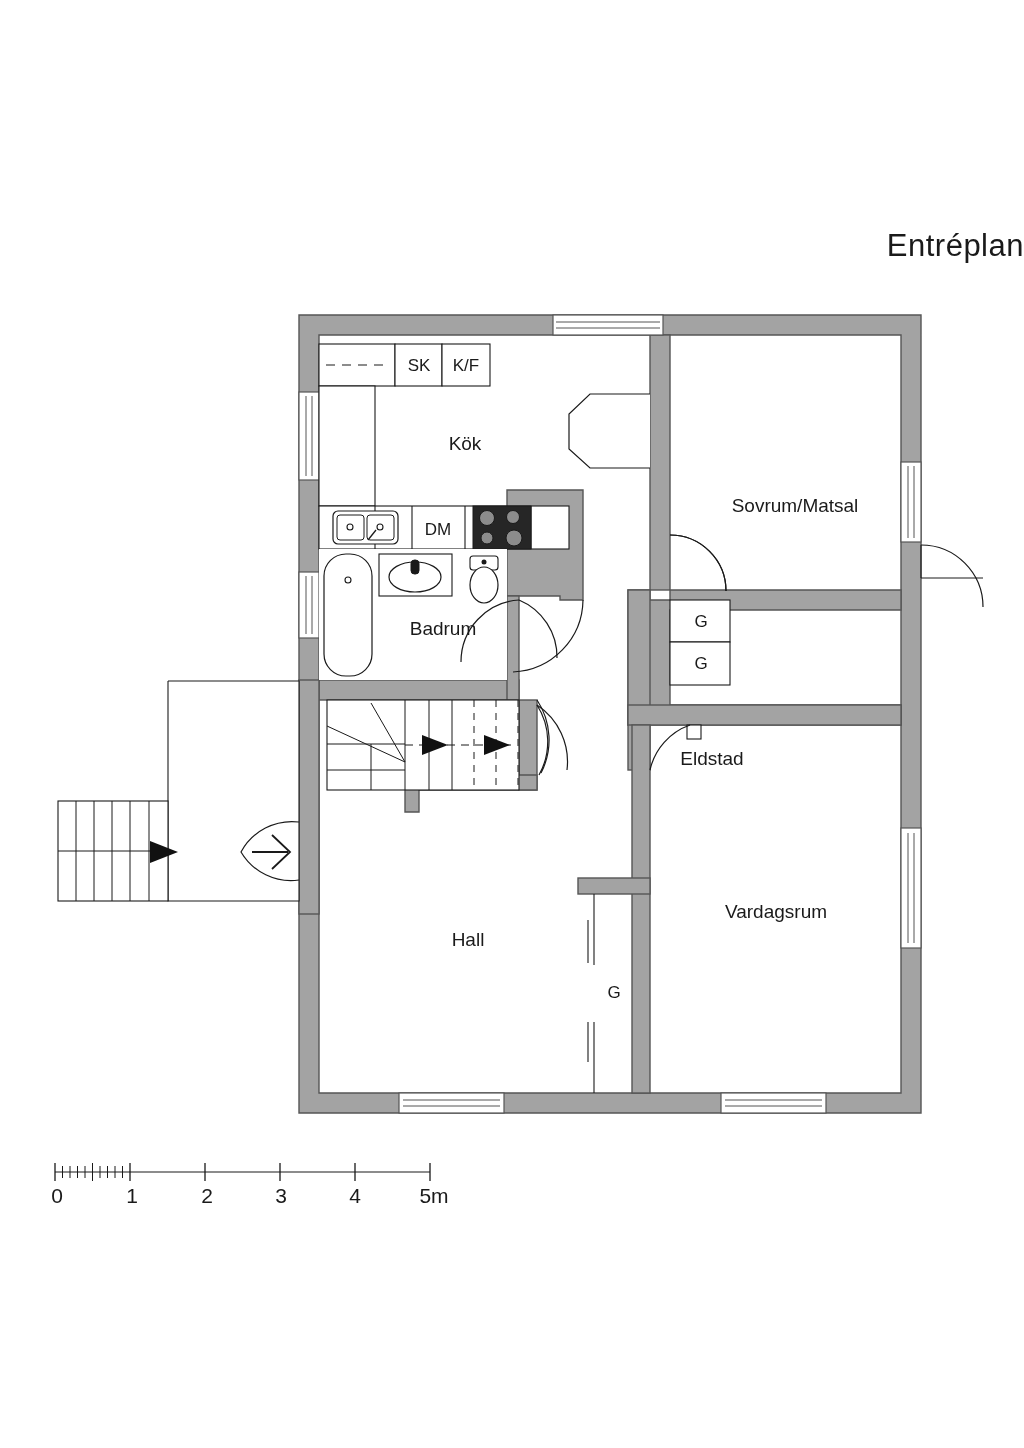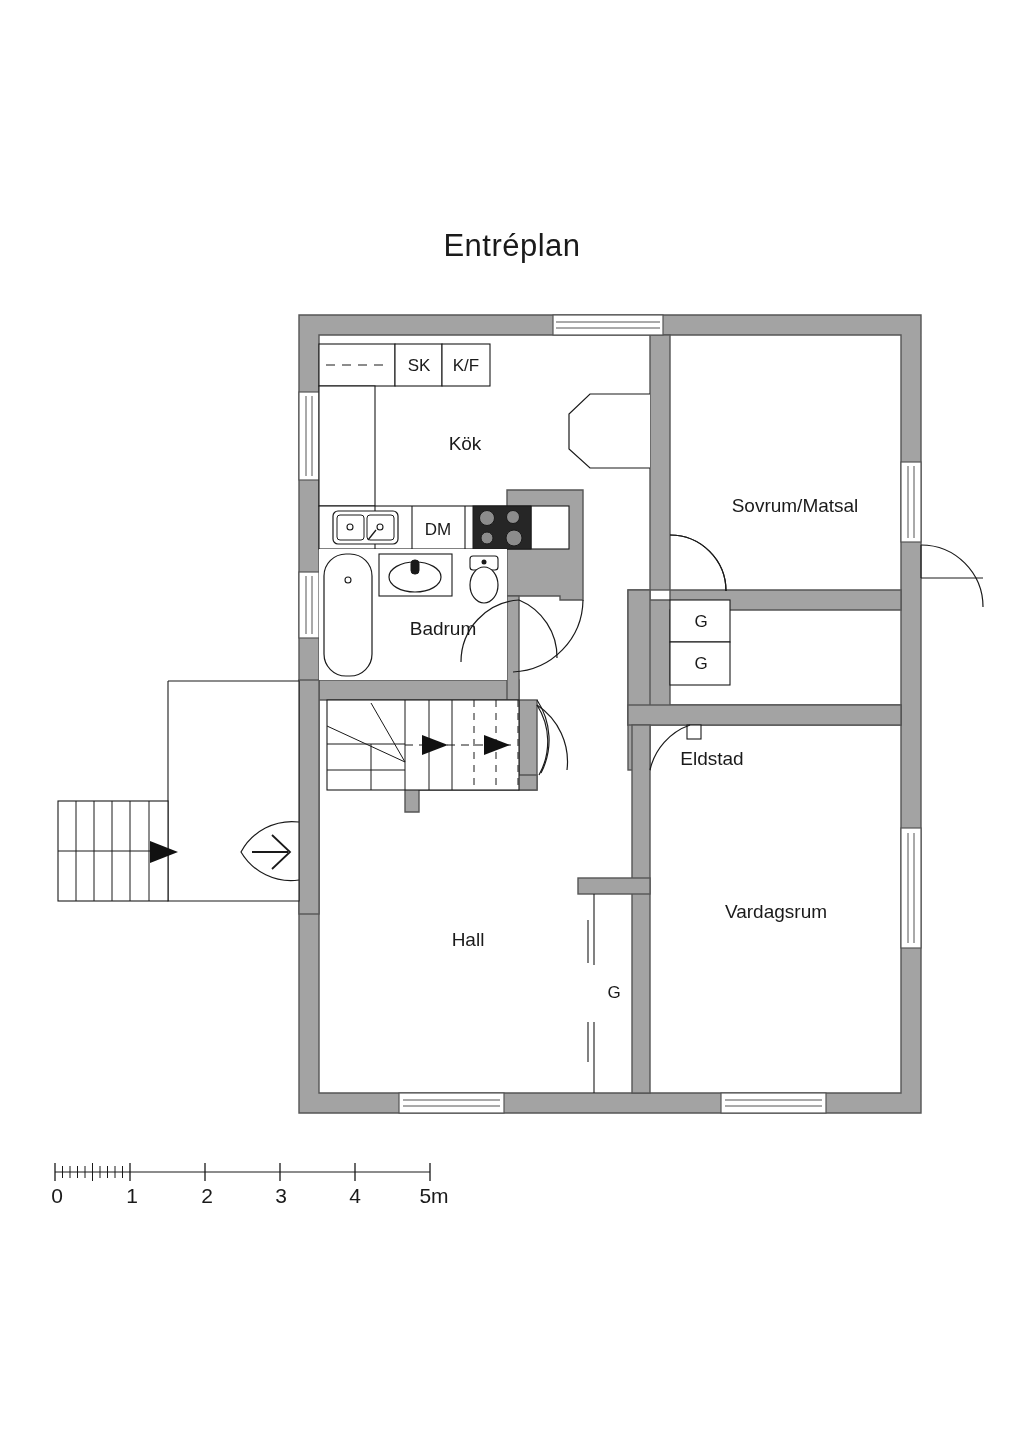--- a/index.html
+++ b/index.html
@@ -19,21 +19,21 @@
     position: absolute;
     left: 0; top: 0;
     width: 1024px;
     height: 1448px;
   }
   #plan-title {
     position: absolute;
     left: 0;
     top: 228px;
     width: 1024px;
-    text-align: center;
+    text-align: right;
     font-size: 31px;
     font-weight: 400;
     letter-spacing: 0.5px;
     color: #1a1a1a;
   }
   svg.plan-svg {
     position: absolute;
     left: 0;
     top: 0;
     width: 1024px;

